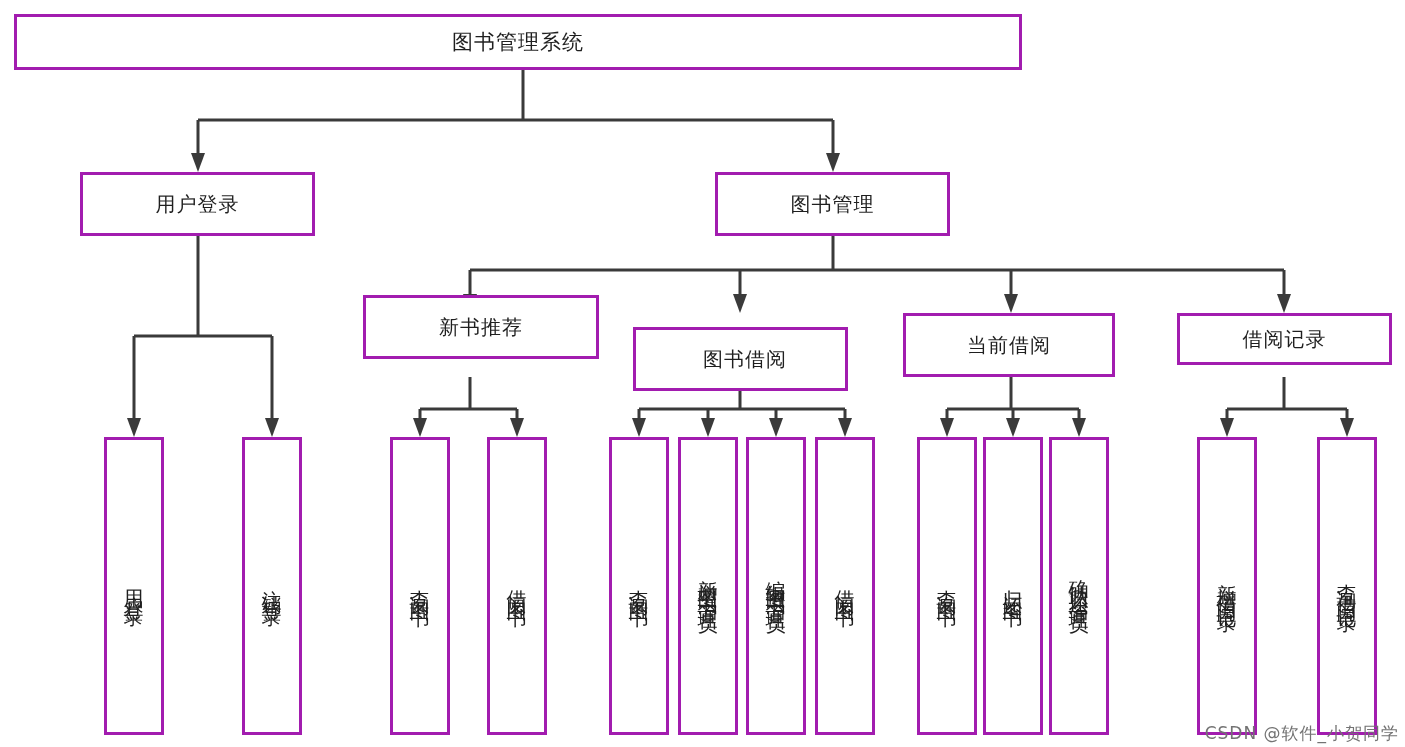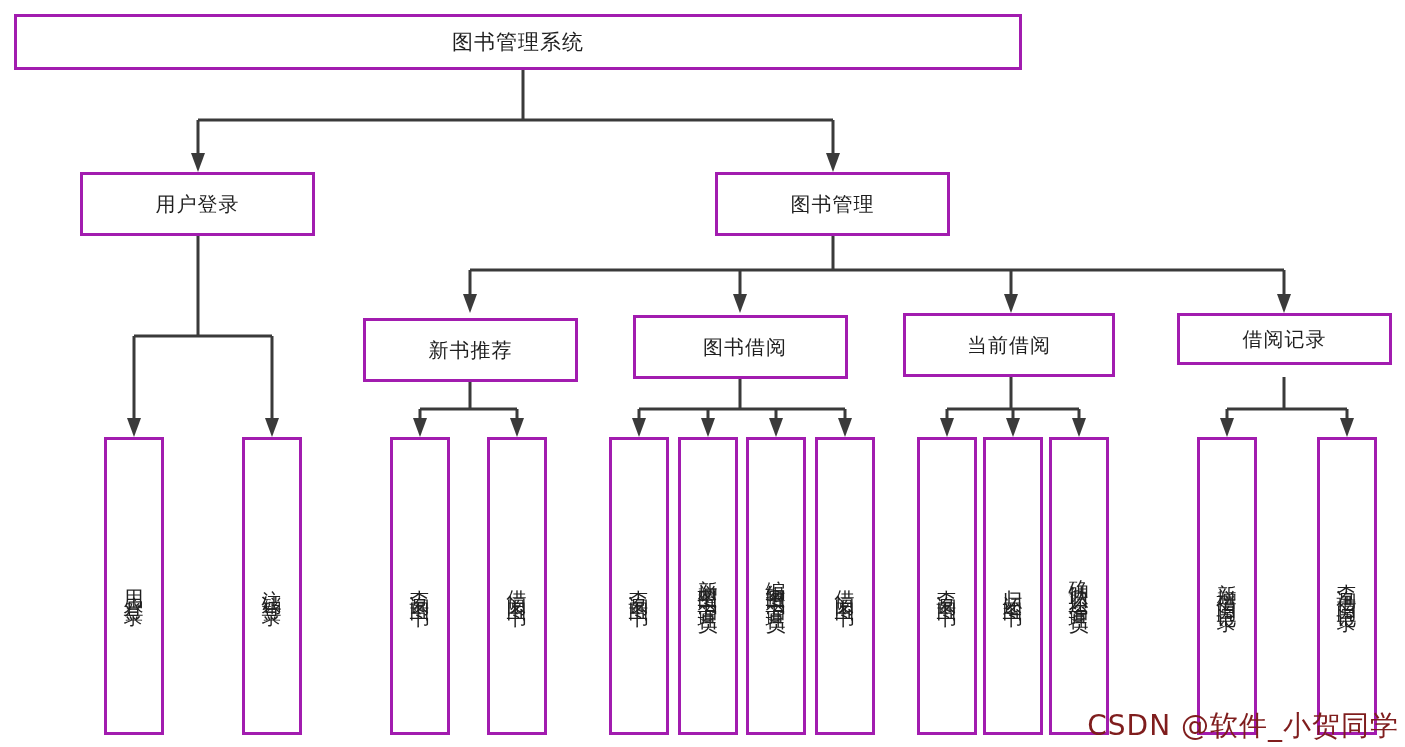--- a/index.html
+++ b/index.html
@@ -48,22 +48,22 @@
     letter-spacing: 6px;
     line-height: 1;
   }
   .v-node.long span {
     letter-spacing: 5px;
   }
   .watermark {
     position: absolute;
     right: 6px;
     bottom: 2px;
-    font-size: 28px;
-    color: #7f1d1d;
+    font-size: 17px;
+    color: #737373;
     letter-spacing: 1px;
     z-index: 3;
     white-space: nowrap;
   }
 </style>
 </head>
 <body>
 
 <div id="stage">
 
@@ -104,24 +104,24 @@
     <span>图书管理系统</span>
   </div>
 
   <div class="node h-node" style="left:80px; top:172px; width:235px; height:64px;">
     <span>用户登录</span>
   </div>
   <div class="node h-node" style="left:715px; top:172px; width:235px; height:64px;">
     <span>图书管理</span>
   </div>
 
-  <div class="node h-node" style="left:363px; top:318px; width:215px; height:64px;justify-content:center;">
+  <div class="node h-node" style="left:363px; top:295px; width:236px; height:64px;justify-content:center;">
     <span>新书推荐</span>
   </div>
-  <div class="node h-node" style="left:633px; top:315px; width:215px; height:64px;padding-left:9px;">
+  <div class="node h-node" style="left:633px; top:327px; width:215px; height:64px;padding-left:9px;">
     <span>图书借阅</span>
   </div>
   <div class="node h-node" style="left:903px; top:313px; width:212px; height:64px;">
     <span>当前借阅</span>
   </div>
   <div class="node h-node" style="left:1177px; top:313px; width:215px; height:52px;">
     <span>借阅记录</span>
   </div>
 
   <div class="node v-node" style="left:104px; top:437px; width:60px; height:298px;">

